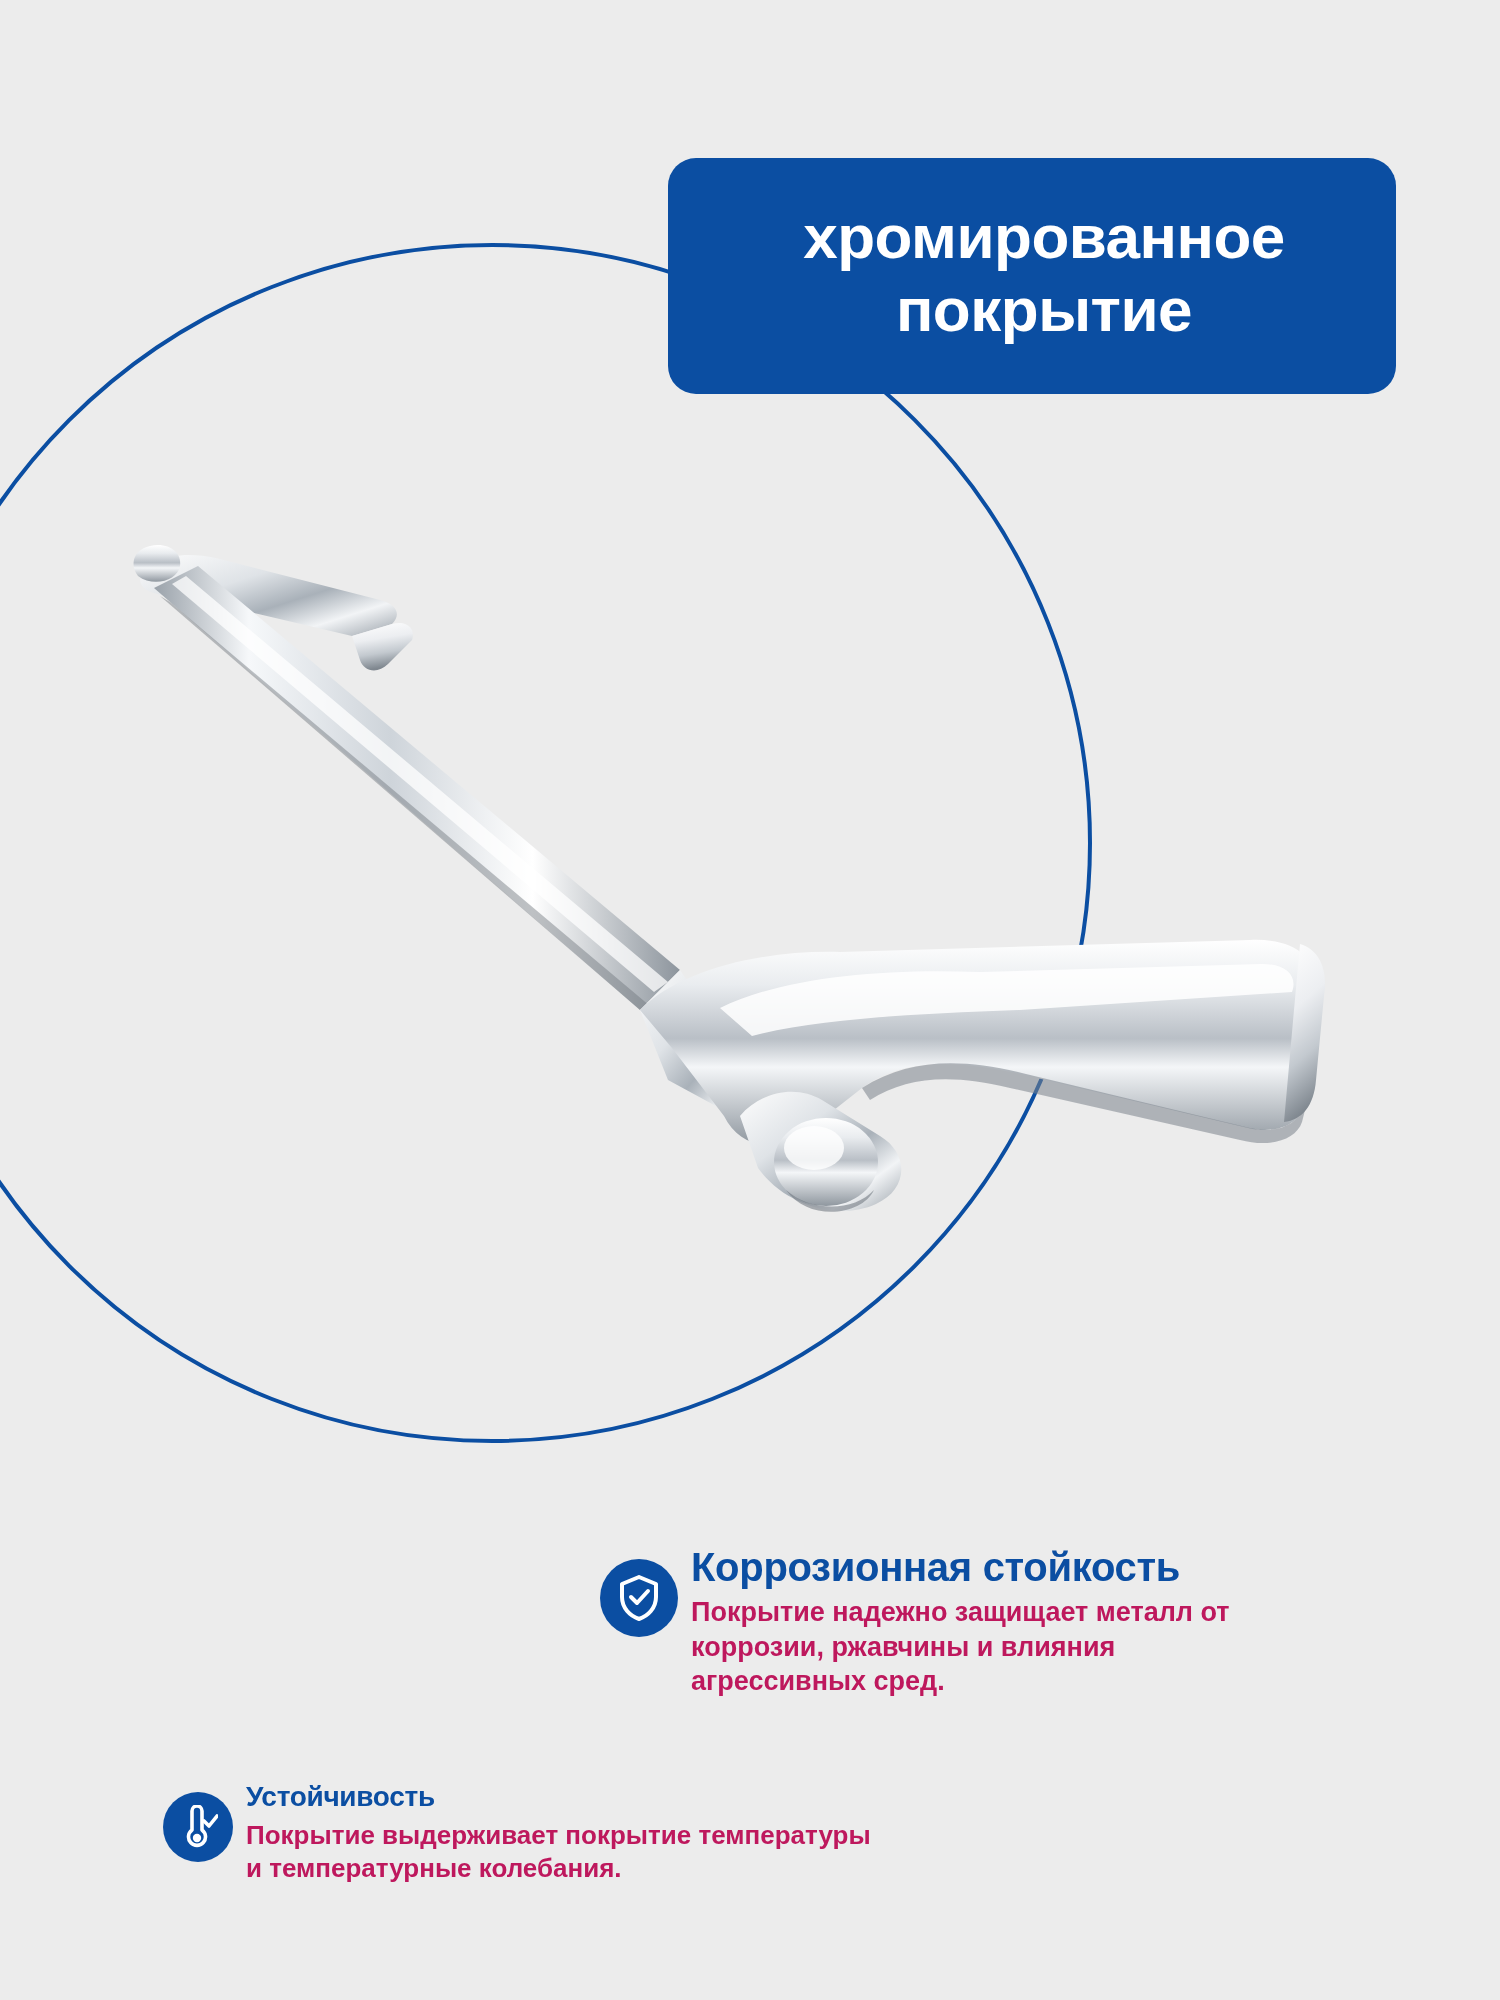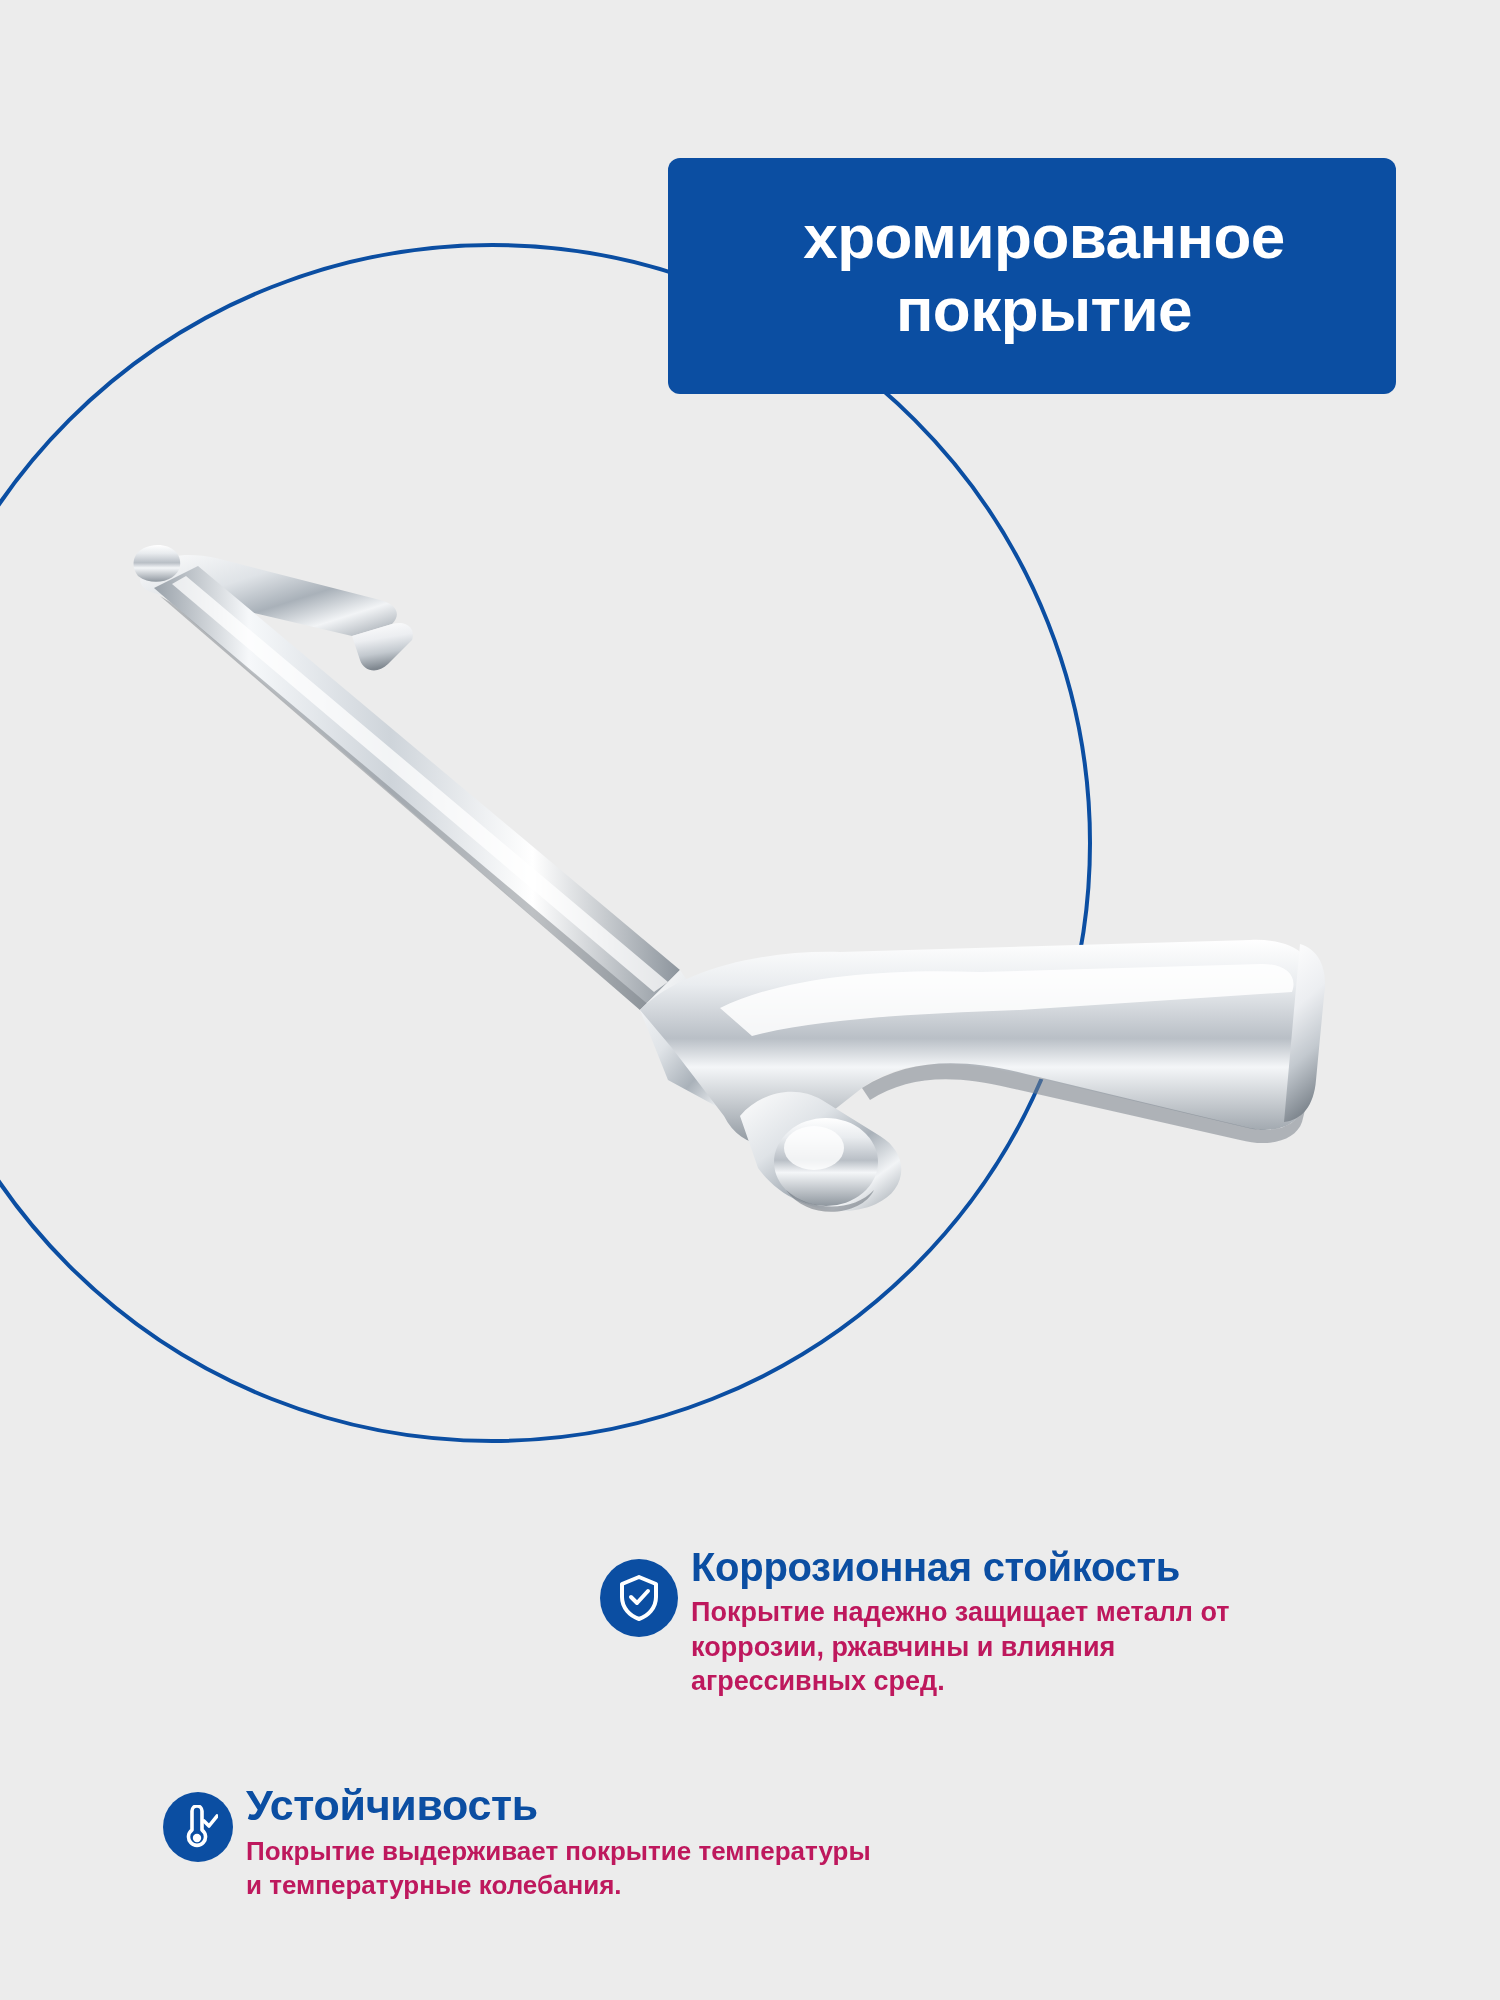--- a/index.html
+++ b/index.html
@@ -34,21 +34,21 @@
   }
 
   
   .headline-badge {
     position: absolute;
     left: 668px;
     top: 158px;
     width: 728px;
     min-height: 236px;
     background: #0b4ea2;
-    border-radius: 12px;
+    border-radius: 28px;
     box-sizing: border-box;
     padding: 34px 24px 38px 48px;
     display: flex;
     align-items: center;
     justify-content: center;
   }
   .headline-badge .headline-text {
     color: #ffffff;
     font-size: 62px;
     line-height: 1.17;
@@ -93,21 +93,21 @@
 
   .feature-body { padding-top: 0; }
   .feature-title {
     color: #0b4ea2;
     font-weight: bold;
     font-size: 40px;
     line-height: 1.1;
     margin: 0 0 6px 0;
     letter-spacing: -0.3px;
   }
-  .feature-2 .feature-title { font-size: 43px; }
+  .feature-2 .feature-title { font-size: 28px; }
   .feature-desc {
     color: #be185d;
     font-weight: bold;
     font-size: 27px;
     line-height: 1.28;
     margin: 0;
     max-width: 560px;
   }
   .feature-2 .feature-desc { font-size: 26px; max-width: 640px; }
 </style>

